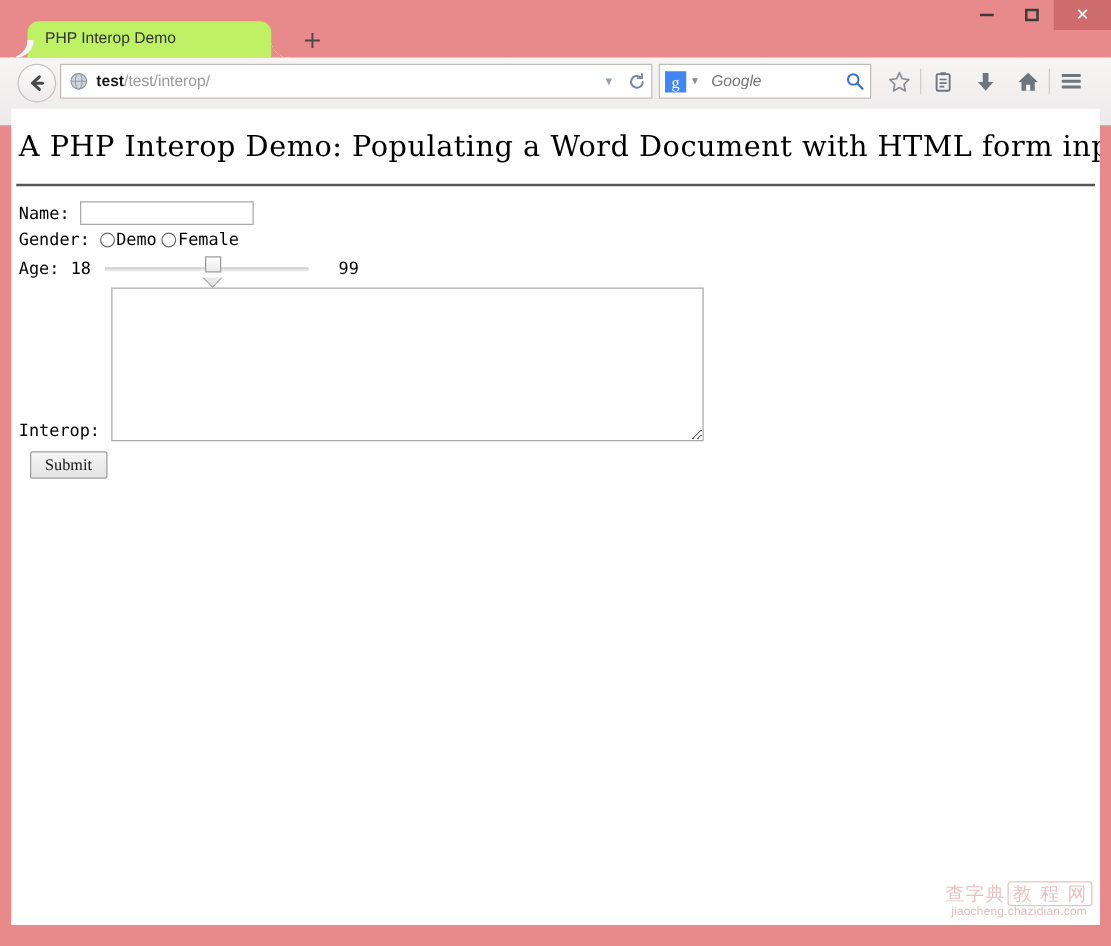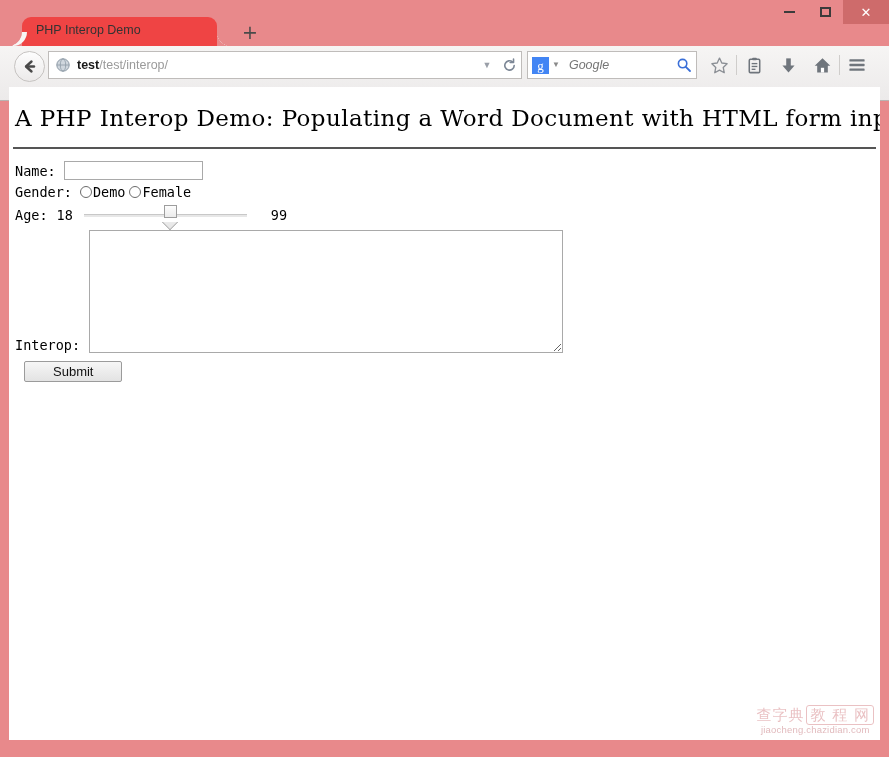--- a/index.html
+++ b/index.html
@@ -82,21 +82,21 @@
     top: 17px;
     height: 29px;
     width: 889px;
   }
   #tab-active {
     position: absolute;
     left: 22px;
     top: 0;
     width: 195px;
     height: 29px;
-    background: #ef4444;
+    background: #bef264;
     border-top-left-radius: 9px;
     border-top-right-radius: 9px;
     box-shadow: 0 0 0 0 transparent;
   }
   
   #tab-active::before,
   #tab-active::after {
     content: "";
     position: absolute;
     bottom: 0;
@@ -433,25 +433,25 @@
     box-sizing: border-box;
     background: #ffffff;
     resize: both;
     font-family: "DejaVu Sans Mono", "Liberation Mono", monospace;
     font-size: 13px;
     outline: none;
   }
   #submit-row { margin-top: 8px; }
   #submit-button {
     margin-left: 9px;
-    padding: 2px 28px;
+    padding: 2px 11px;
     background: linear-gradient(#f6f6f6, #e3e3e3);
     border: 1px solid #9b9b9b;
     border-radius: 2px;
-    font-family: Liberation Sans, sans-serif;
+    font-family: Liberation Serif, serif;
     font-size: 13px;
     color: #111111;
   }
 
   
   #watermark {
     position: absolute;
     right: 6px;
     bottom: 5px;
     text-align: center;

